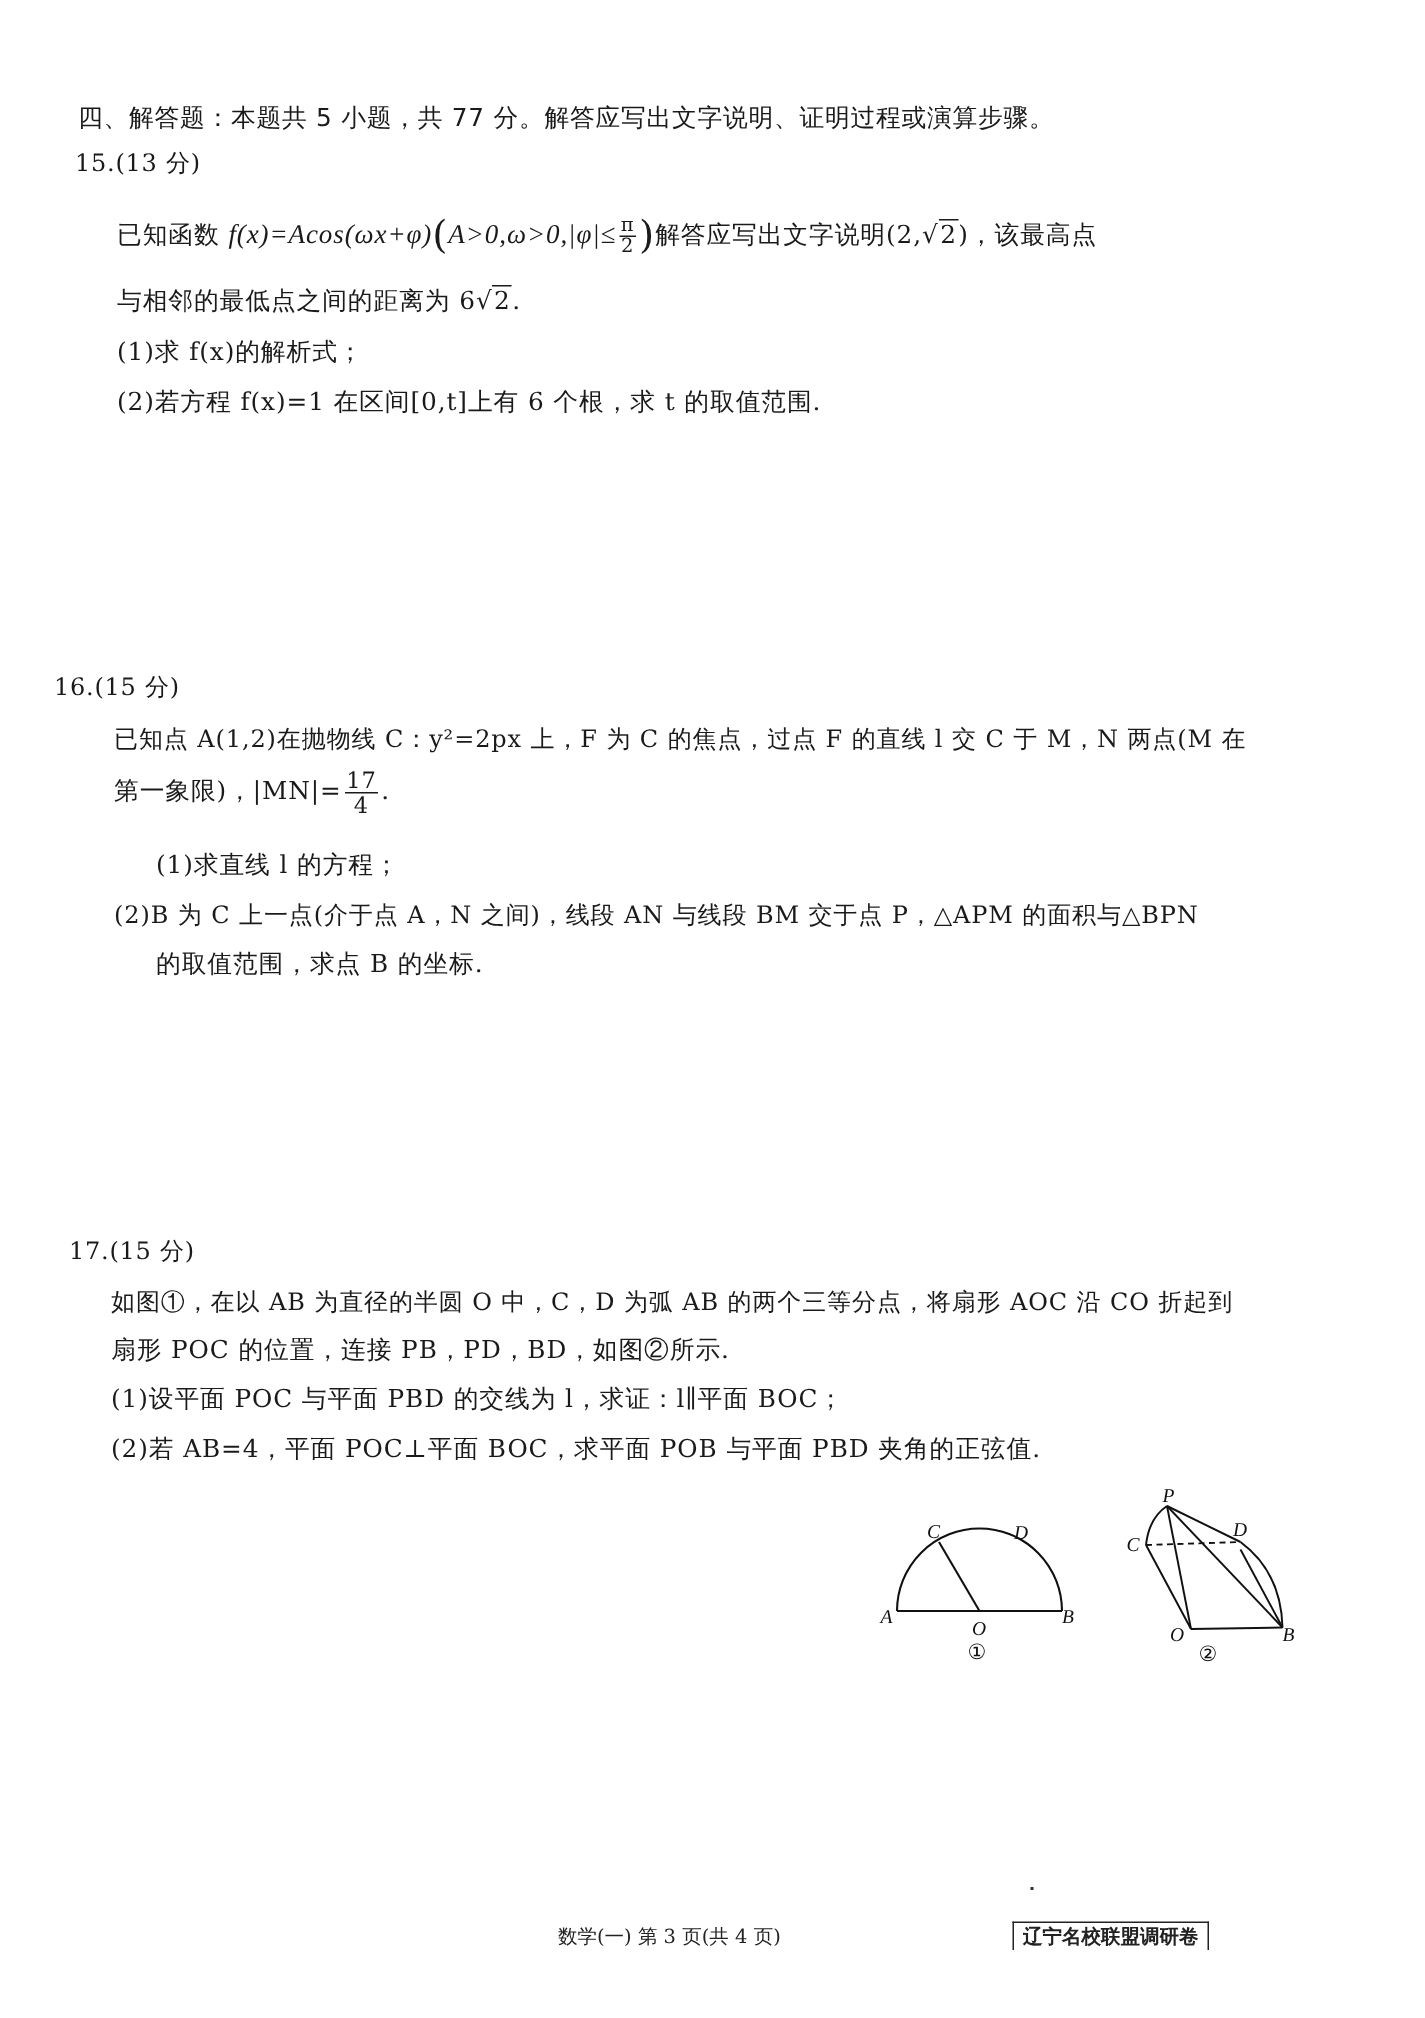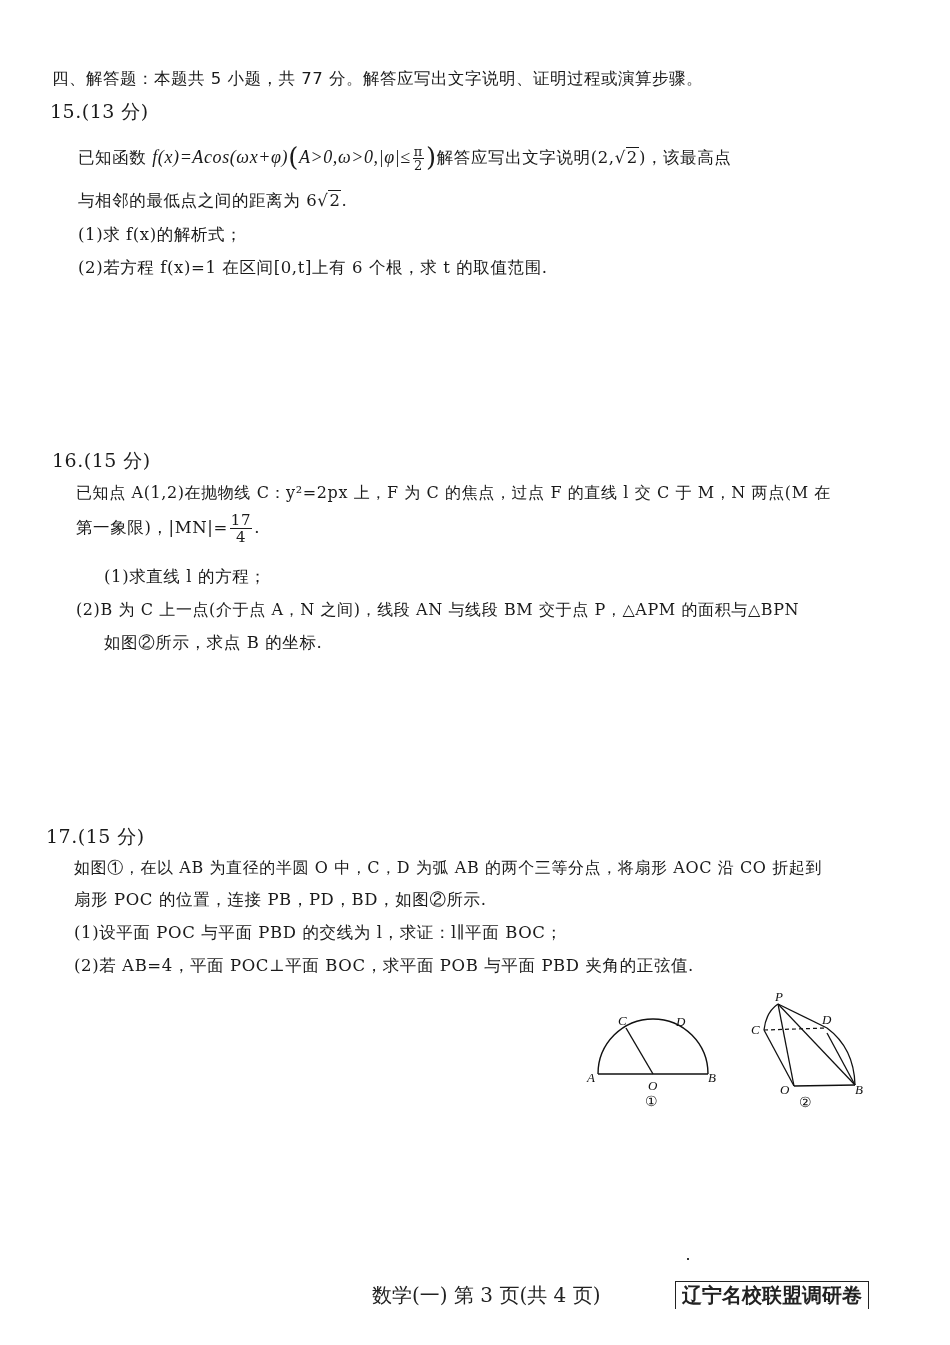--- a/index.html
+++ b/index.html
@@ -6,30 +6,30 @@
   body {
     width: 950px; height: 1345px; position: relative; overflow: hidden;
     font-family: "DejaVu Serif", "Liberation Serif", serif;
     color: #1a1a1a;
   }
   .abs { position: absolute; white-space: nowrap; }
   .section-title {
     left: 52px; top: 68px; font-size: 16.5px; font-weight: normal;
     font-family: "DejaVu Sans", "Liberation Sans", sans-serif; letter-spacing: 0.5px;
   }
-  .qhead { font-size: 19px; letter-spacing: 0.5px; }
+  .qhead { font-size: 16px; letter-spacing: 0.5px; }
   .line { font-size: 16.5px; letter-spacing: 0.6px; }
   .m { font-style: italic; font-family: "Liberation Serif", "DejaVu Serif", serif; font-size: 18px; }
   .frac { display: inline-flex; flex-direction: column; align-items: center; vertical-align: middle; font-size: 13px; line-height: 13px; margin: 0 2px; }
   .frac .num { border-bottom: 1px solid #1a1a1a; padding: 0 1px; }
   .frac.big { font-size: 15px; line-height: 16px; }
   .bigparen { font-size: 26px; font-weight: 200; vertical-align: -3px; }
   .sqrt { display: inline-block; }
   .sqrt .rad { border-top: 1px solid #1a1a1a; padding: 0 1px; }
-  .footer { font-size: 20px; color: #222; }
+  .footer { font-size: 13px; color: #222; }
   .footer-box { border: 1px solid #222; border-bottom: none; padding: 0 6px; font-weight: bold; font-family: Liberation Mono, monospace; }
   svg text { font-family: "Liberation Serif", "DejaVu Serif", serif; font-style: italic; font-size: 13px; fill: #111; }
   svg .circ { font-style: normal; font-size: 14px; }
 </style>
 </head>
 <body>
 
 <div class="abs section-title">四、解答题：本题共 5 小题，共 77 分。解答应写出文字说明、证明过程或演算步骤。</div>
 
 <div>
@@ -43,33 +43,33 @@
       </span><span class="bigparen">)</span><span>解答应写出文字说明(2,</span><span class="sqrt">√<span class="rad">2</span></span><span>)，该最高点</span>
   </div>
   <div class="abs line" style="left:78px; top:190px;">
     <span>与相邻的最低点之间的距离为 6</span><span class="sqrt">√<span class="rad">2</span></span><span>.</span>
   </div>
   <div class="abs line" style="left:78px; top:224px;">(1)求 f(x)的解析式；</div>
   <div class="abs line" style="left:78px; top:257px;">(2)若方程 f(x)=1 在区间[0,t]上有 6 个根，求 t 的取值范围.</div>
 </div>
 
 <div>
-  <div class="abs qhead" style="left:52px; top:448px;">
+  <div class="abs qhead" style="left:36px; top:448px;">
     <span>16.</span><span>(15 分)</span>
   </div>
   <div class="abs line" style="left:76px; top:483px; font-size:16px;">已知点 A(1,2)在抛物线 C：y²=2px 上，F 为 C 的焦点，过点 F 的直线 l 交 C 于 M，N 两点(M 在</div>
   <div class="abs line" style="left:76px; top:512px;">
     <span>第一象限)，|MN|=</span><span class="frac big">
         <span class="num">17</span>
         <span>4</span>
       </span><span>.</span>
   </div>
   <div class="abs line" style="left:76px; top:566px;margin-left:28px;">(1)求直线 l 的方程；</div>
   <div class="abs line" style="left:76px; top:600px; font-size:16px;">(2)B 为 C 上一点(介于点 A，N 之间)，线段 AN 与线段 BM 交于点 P，△APM 的面积与△BPN</div>
-  <div class="abs line" style="left:104px; top:632px;">如图②所示，求点 B 的坐标.</div>
+  <div class="abs line" style="left:104px; top:632px;">的取值范围，求点 B 的坐标.</div>
 </div>
 
 <div>
   <div class="abs qhead" style="left:46px; top:824px;">
     <span>17.</span><span>(15 分)</span>
   </div>
   <div class="abs line" style="left:74px; top:858px; font-size:16px;">如图①，在以 AB 为直径的半圆 O 中，C，D 为弧 AB 的两个三等分点，将扇形 AOC 沿 CO 折起到</div>
   <div class="abs line" style="left:74px; top:889px;">扇形 POC 的位置，连接 PB，PD，BD，如图②所示.</div>
   <div class="abs line" style="left:74px; top:922px;">(1)设平面 POC 与平面 PBD 的交线为 l，求证：l∥平面 BOC；</div>
   <div class="abs line" style="left:74px; top:955px;">(2)若 AB=4，平面 POC⊥平面 BOC，求平面 POB 与平面 PBD 夹角的正弦值.</div>

